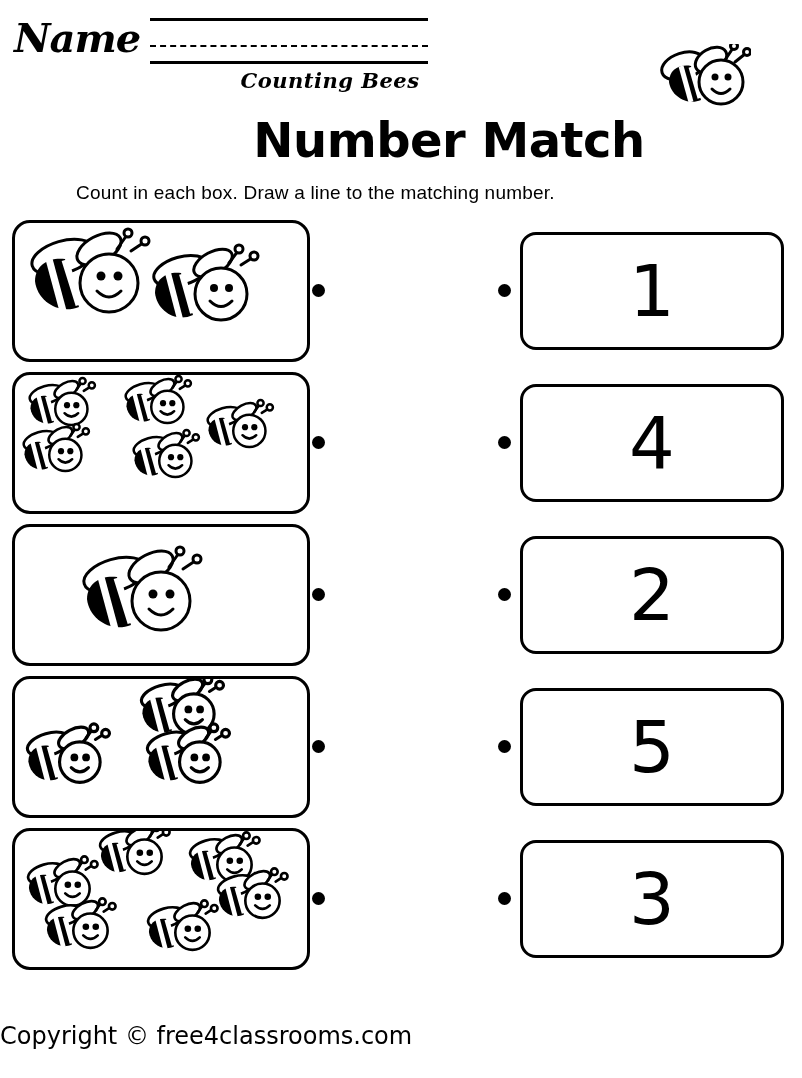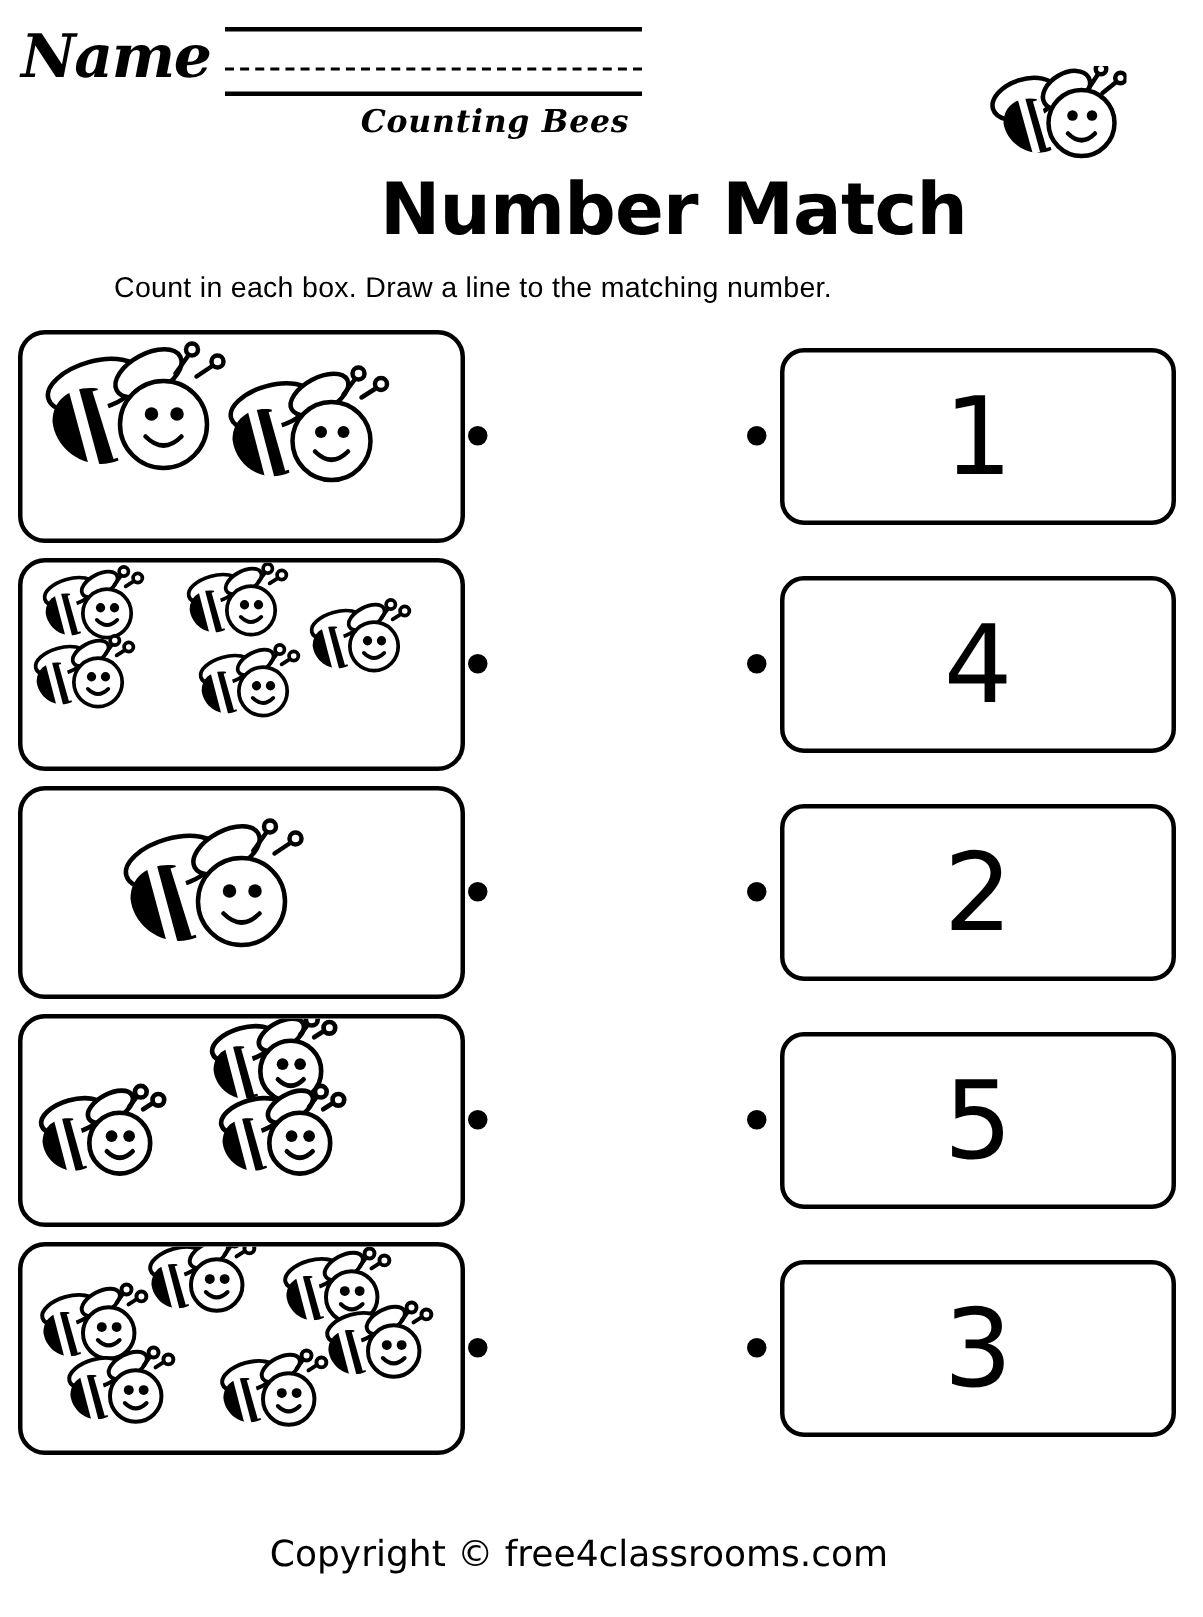--- a/index.html
+++ b/index.html
@@ -153,21 +153,21 @@
     top: 68px;
   }
   .dot-left { left: 312px; }
   .dot-right { left: 498px; }
 
   .copyright {
     position: absolute;
     left: 0;
     top: 1022px;
     width: 772px;
-    text-align: center;
+    text-align: left;
     font-family: "DejaVu Sans", sans-serif;
     font-size: 24px;
   }
 
   svg { display: block; }
 </style>
 </head>
 <body>
 
 <div class="name-row">

